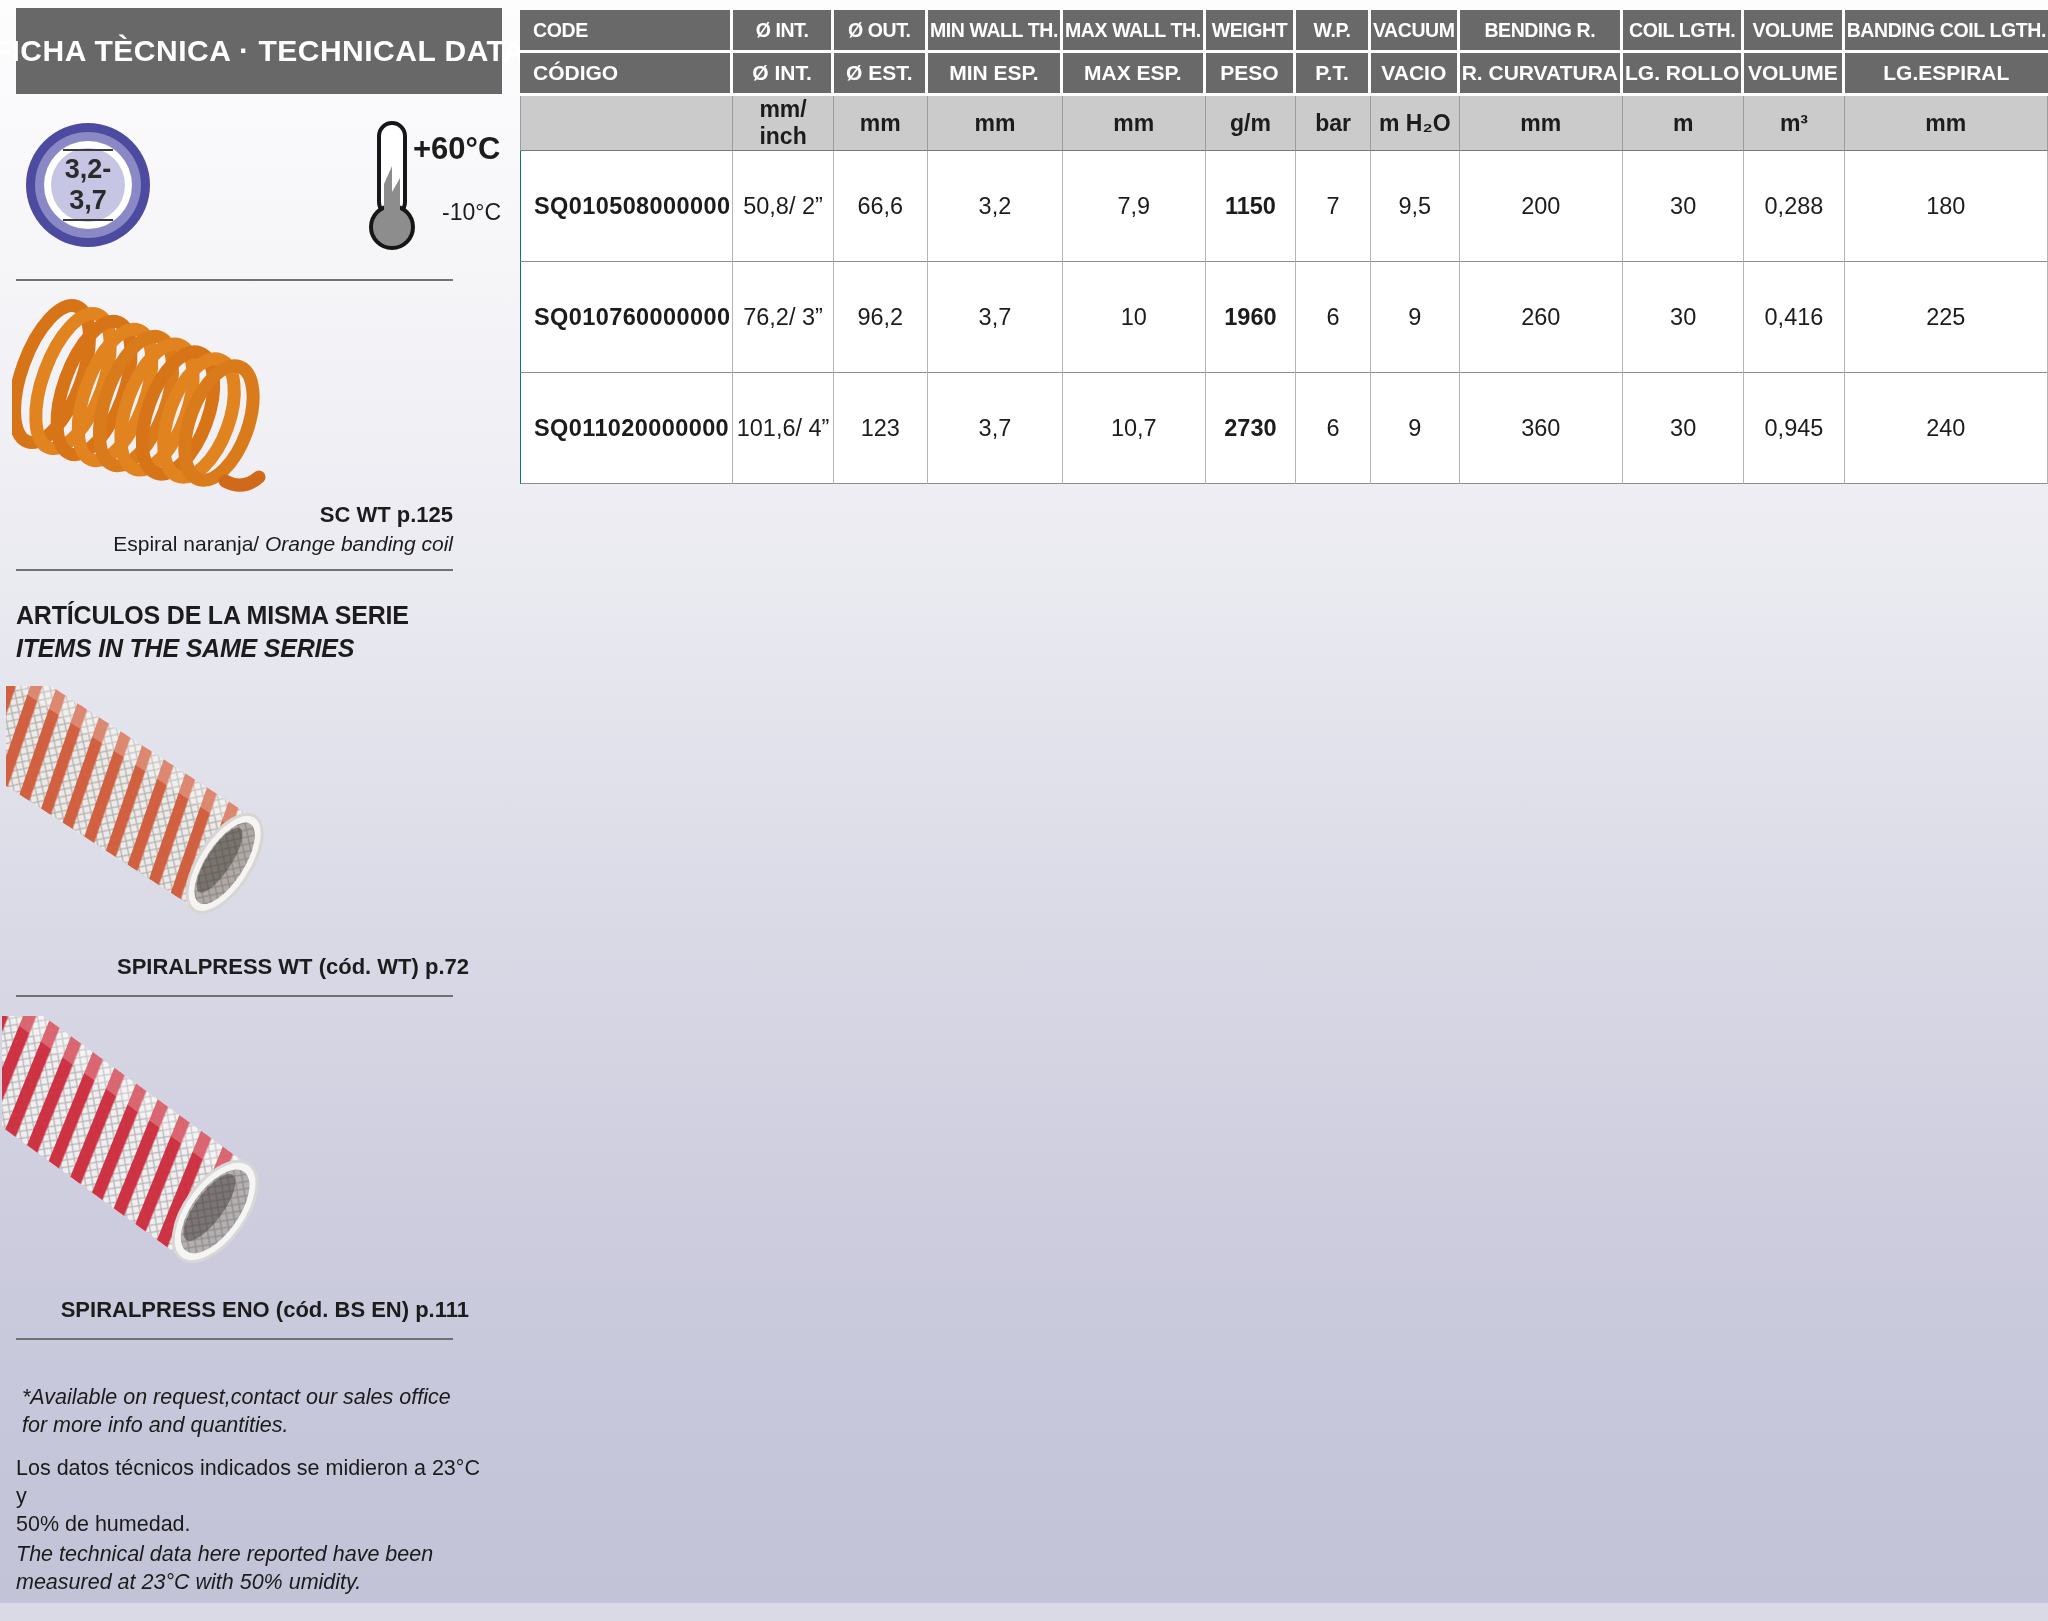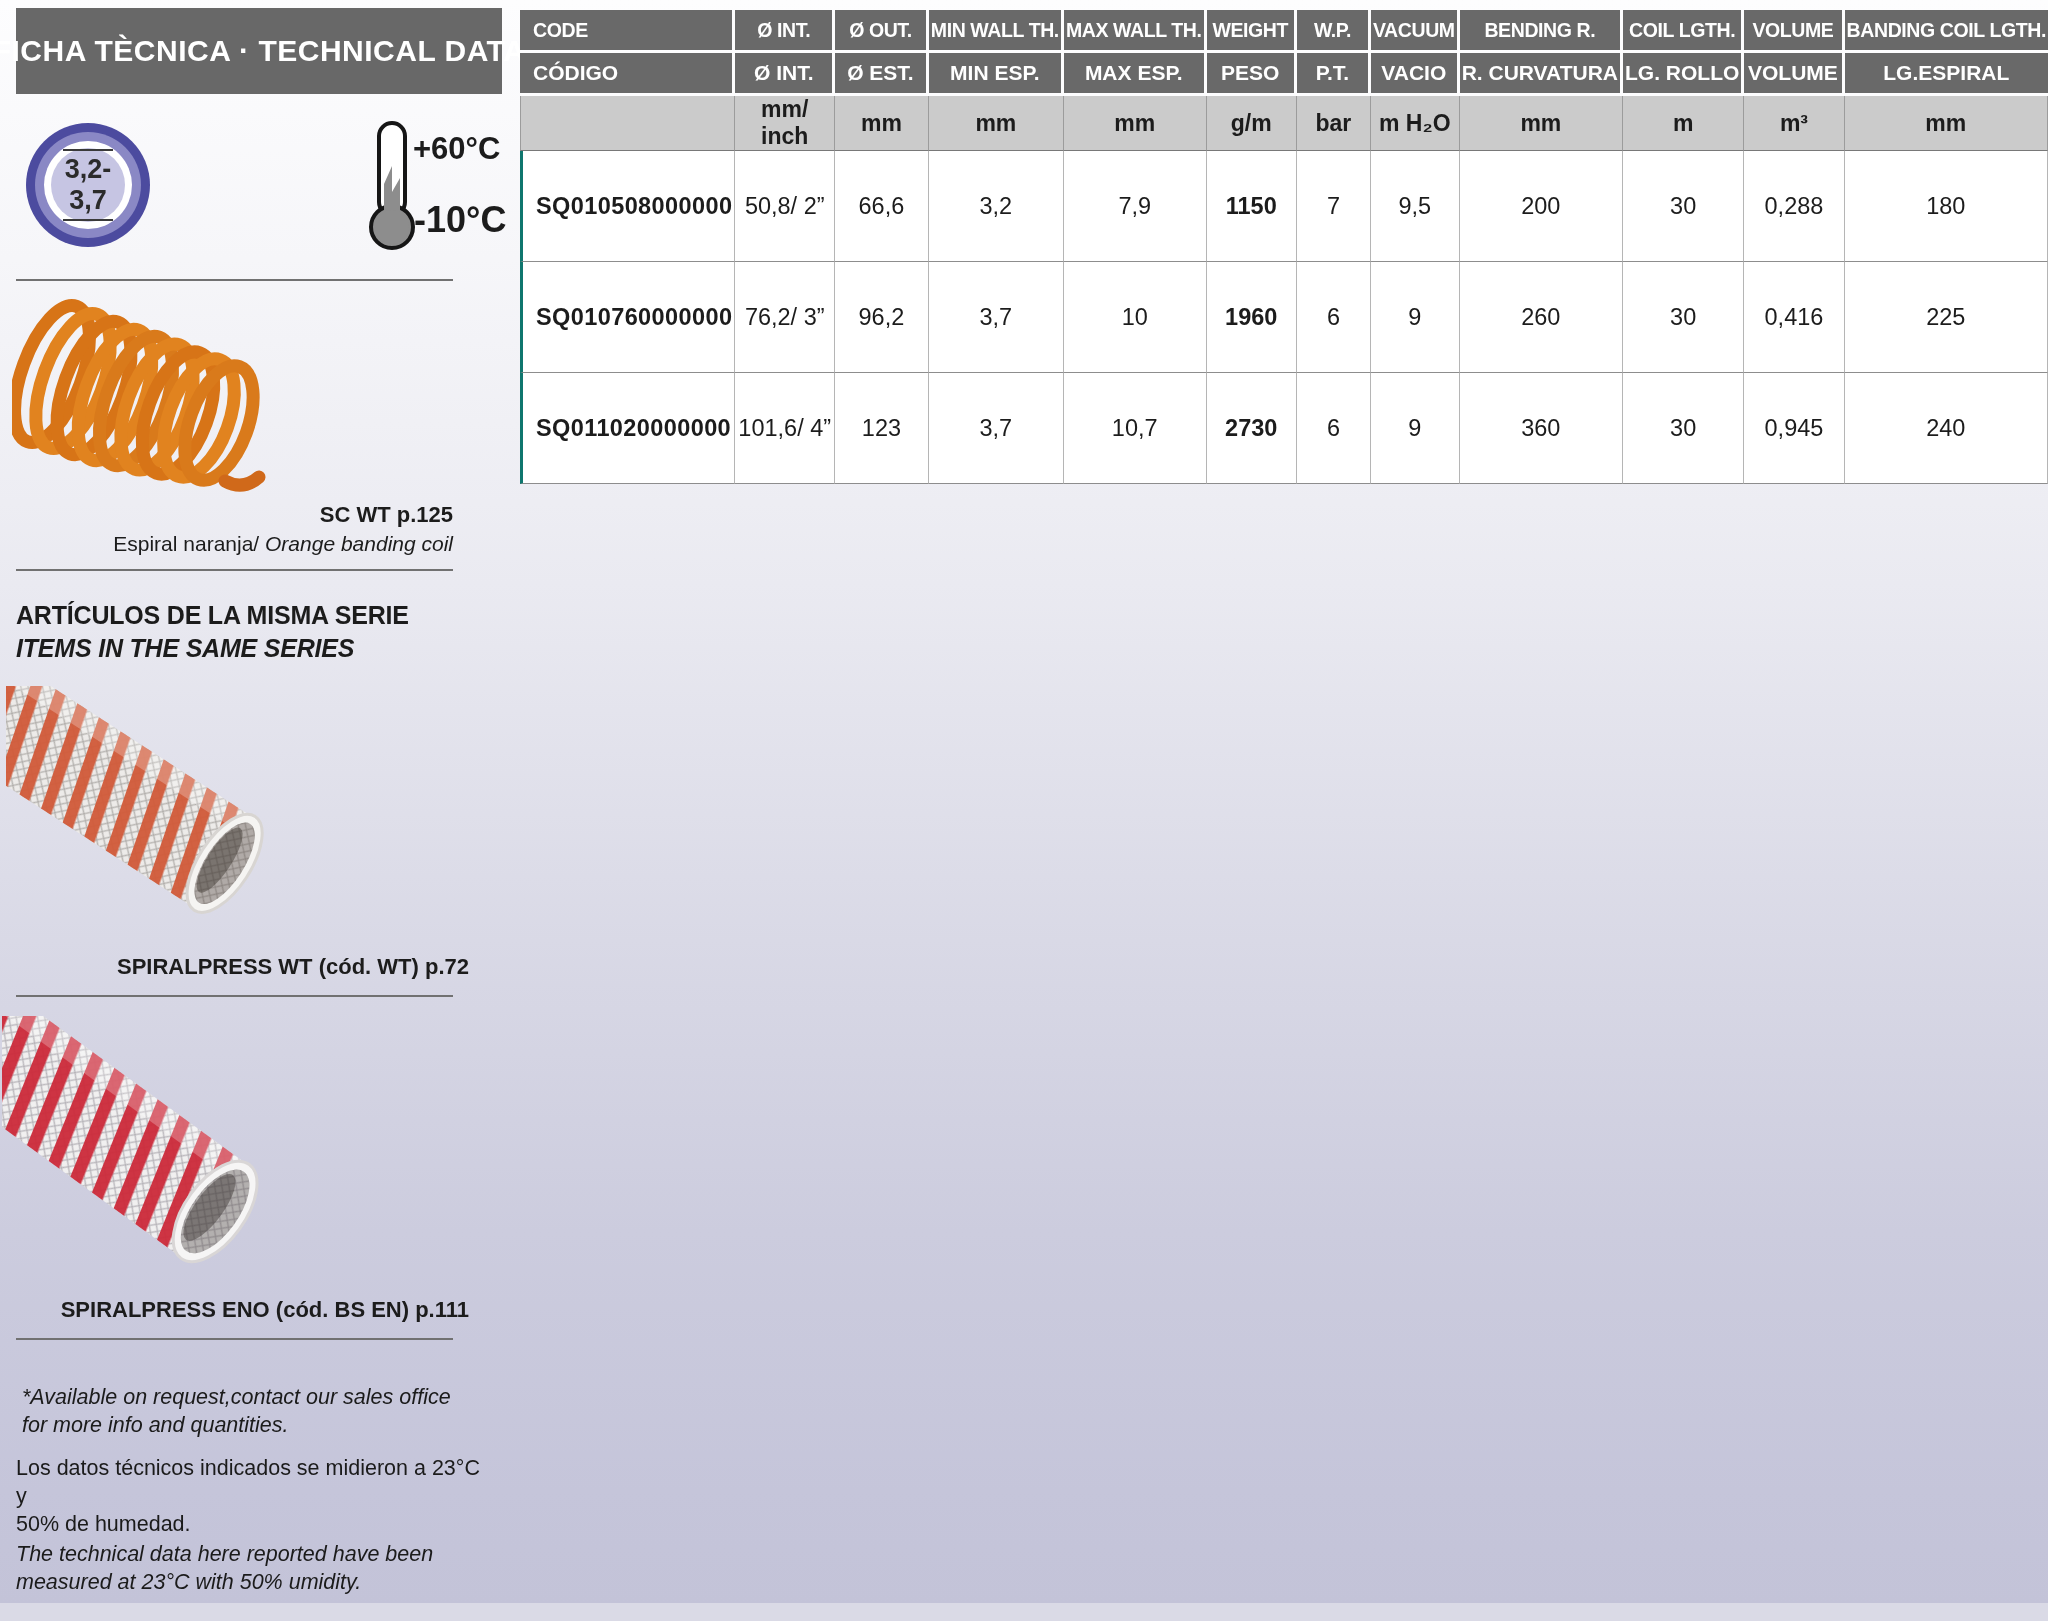--- a/index.html
+++ b/index.html
@@ -20,21 +20,21 @@
   .ring .r2{position:absolute;inset:9px;border-radius:50%;background:#8a88c5;}
   .ring .r3{position:absolute;inset:18px;border-radius:50%;background:#ffffff;}
   .ring .r4{position:absolute;inset:25px;border-radius:50%;background:#c6c5e3;}
   .ring .band{position:absolute;left:12px;right:12px;top:50%;transform:translateY(-50%);
     border-top:2px solid #3a3a3a;border-bottom:2px solid #3a3a3a;text-align:center;
     font-weight:bold;font-size:27px;color:#2b2b2b;padding:3px 0;}
 
   
   .thermo{position:absolute;left:366px;top:120px;}
   .temp-max{position:absolute;left:413px;top:131px;font-weight:bold;font-size:31px;}
-  .temp-min{position:absolute;left:414px;top:199px;font-weight:bold;font-size:36px;}
+  .temp-min{position:absolute;left:442px;top:199px;font-weight:normal;font-size:23px;}
 
   
   .hr{position:absolute;left:16px;width:437px;height:2px;background:#717171;}
   .hr1{top:279px;}.hr2{top:569px;}.hr3{top:995px;}.hr4{top:1338px;}
 
   
   .coil-img{position:absolute;left:12px;top:296px;}
   .hose1{position:absolute;left:6px;top:686px;}
   .hose2{position:absolute;left:2px;top:1016px;}
 
@@ -63,21 +63,21 @@
     padding:0 2px;font-size:21px;white-space:nowrap;border-right:3px solid #fdfdfe;border-bottom:3px solid #fdfdfe;}
   table.tech th.left{text-align:left;padding-left:13px;}
   table.tech tr th:last-child{border-right:none;}
   table.tech th.h2{font-size:19.5px;letter-spacing:-.4px;}
   table.tech td{text-align:center;vertical-align:middle;color:#1c1c1c;padding:0 2px;}
   table.tech tr.units td{background:#cbcbcb;height:42px;font-weight:bold;font-size:23px;
     border-right:1px solid #9c9c9c;border-bottom:1px solid #787878;}
   table.tech tr.units td:first-child{border-left:1px solid #9c9c9c;}
   table.tech tr.data td{background:#ffffff;height:110px;font-size:23.5px;
     border-right:1px solid #b5b5b5;border-bottom:1px solid #8d8d8d;}
-  table.tech tr.data td:first-child{border-left:3px solid #0f766e;}
+  table.tech tr.data td:first-child{border-left:1px solid #0f766e;}
   table.tech td.code{font-weight:bold;text-align:left;padding-left:13px;letter-spacing:.4px;font-size:23px;}
   table.tech td.wbold{font-weight:bold;}
 </style>
 </head>
 <body>
 
 <div class="banner">
   <span>FICHA TÈCNICA · TECHNICAL DATA</span>
 </div>
 

